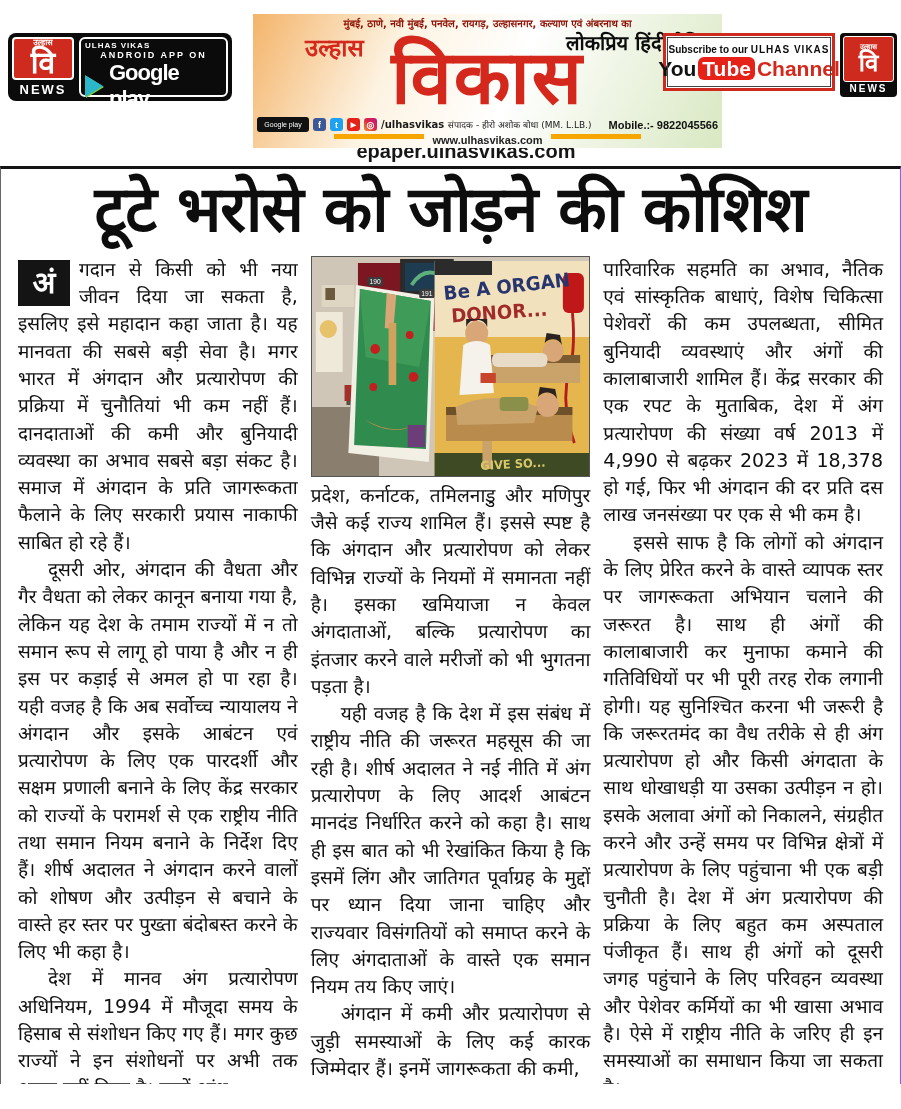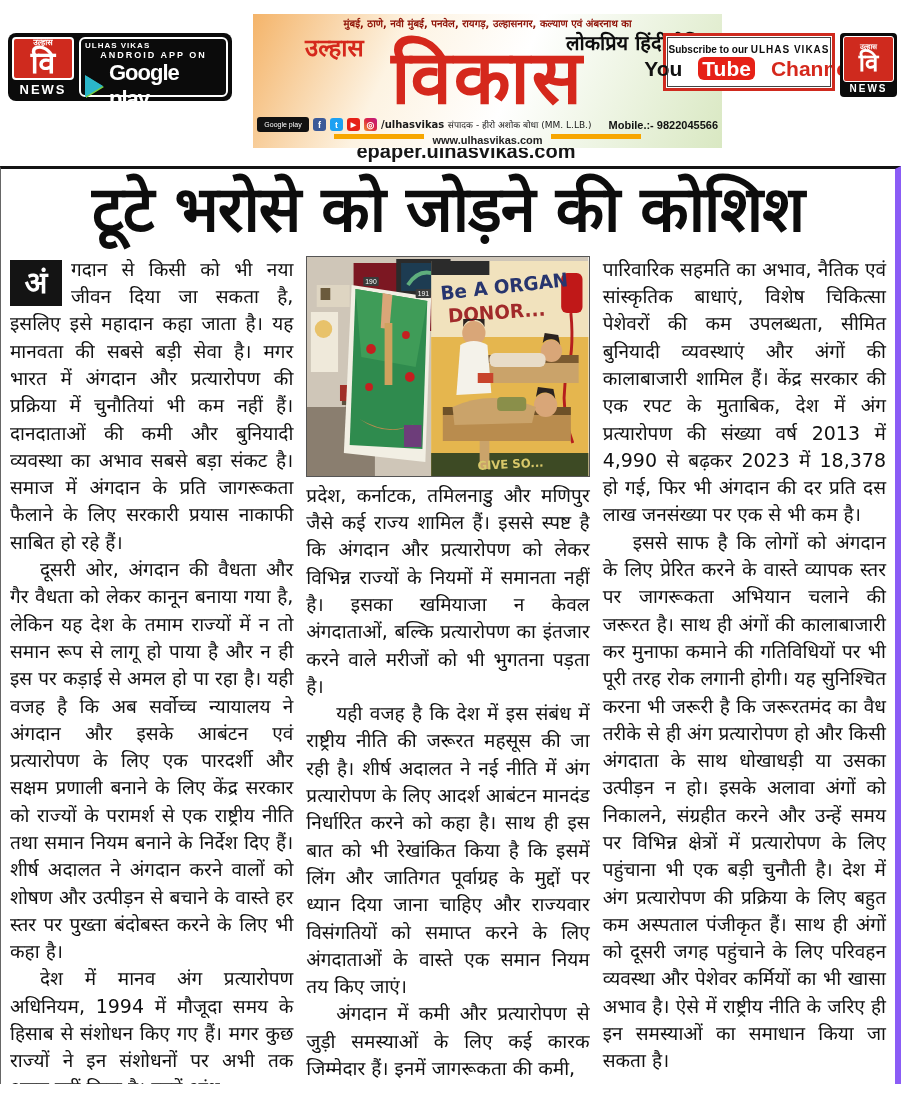--- a/index.html
+++ b/index.html
@@ -71,43 +71,43 @@
   .yt-banner{
     position:absolute;left:663px;top:33px;width:172px;height:58px;
     border:3px solid #cf2a1e;background:#fff;box-sizing:border-box;
     display:flex;flex-direction:column;align-items:center;justify-content:center;
     outline:1px solid #444;outline-offset:-5px;padding:2px;
     font-family:"Liberation Sans",sans-serif;
   }
   .yt-line1{font-size:10px;color:#0d0d0d;white-space:nowrap;}
   .yt-line1 .sub{font-weight:bold;}
   .yt-line1 .uv{font-weight:bold;letter-spacing:1px;}
-  .yt-line2{display:flex;align-items:center;gap:16px;margin-top:2px;}
+  .yt-line2{display:flex;align-items:center;gap:2px;margin-top:2px;}
   .yt-you{font-size:21px;font-weight:bold;color:#111;}
   .yt-tube{font-size:21px;font-weight:bold;color:#fff;background:#e62117;border-radius:6px;padding:0 4px;line-height:1.1;}
   .yt-channel{font-size:21px;font-weight:bold;color:#d5281c;}
   
   .mini-news{
     position:absolute;left:840px;top:33px;width:57px;height:64px;background:#0b0b0b;
     border-radius:4px;display:flex;flex-direction:column;padding:3px;box-sizing:border-box;
   }
   .mini-news .red-tile{flex:1;background:#cf2a1e;border:1px solid #fff;border-radius:3px;
     display:flex;flex-direction:column;align-items:center;justify-content:center;color:#fff;line-height:1;}
   .mini-news .tiny{font-size:7px;font-weight:bold;}
   .mini-news .big{font-size:24px;font-weight:bold;}
   .mini-news .news-word{color:#fff;font-size:10px;font-weight:bold;letter-spacing:2px;text-align:center;
     font-family:"Liberation Sans",sans-serif;padding-top:1px;}
   
   .epaper-info{text-align:center;font-family:"Liberation Sans",sans-serif;margin-left:31px;}
   .epaper-url{font-size:20px;font-weight:bold;color:#161616;line-height:1.1;}
   .epaper-date{font-size:20px;font-weight:bold;color:#161616;line-height:1.15;}
   
   .article-frame{
-    margin-top:4px;border-top:3px solid #141414;border-left:1px solid #666;border-right:6px solid #8b5cf6;
-    height:918px;box-sizing:border-box;padding:0 9px;overflow:hidden;
+    margin-top:4px;border-top:3px solid #141414;border-left:1px solid #666;border-right:1px solid #8b5cf6;
+    height:918px;box-sizing:border-box;padding:0 17px;overflow:hidden;
   }
   .headline{
     text-align:center;font-size:63px;font-weight:bold;color:#0d0d0d;line-height:1.25;
     margin:2px 0 6px 0;letter-spacing:-1px;white-space:nowrap;
   }
   .columns{display:flex;gap:13px;}
   .col{flex:1;min-width:0;text-align:justify;font-size:19px;line-height:27.3px;color:#101010;}
   .para{margin:0;}
   .para.indent{text-indent:30px;}
   .dropcap{

